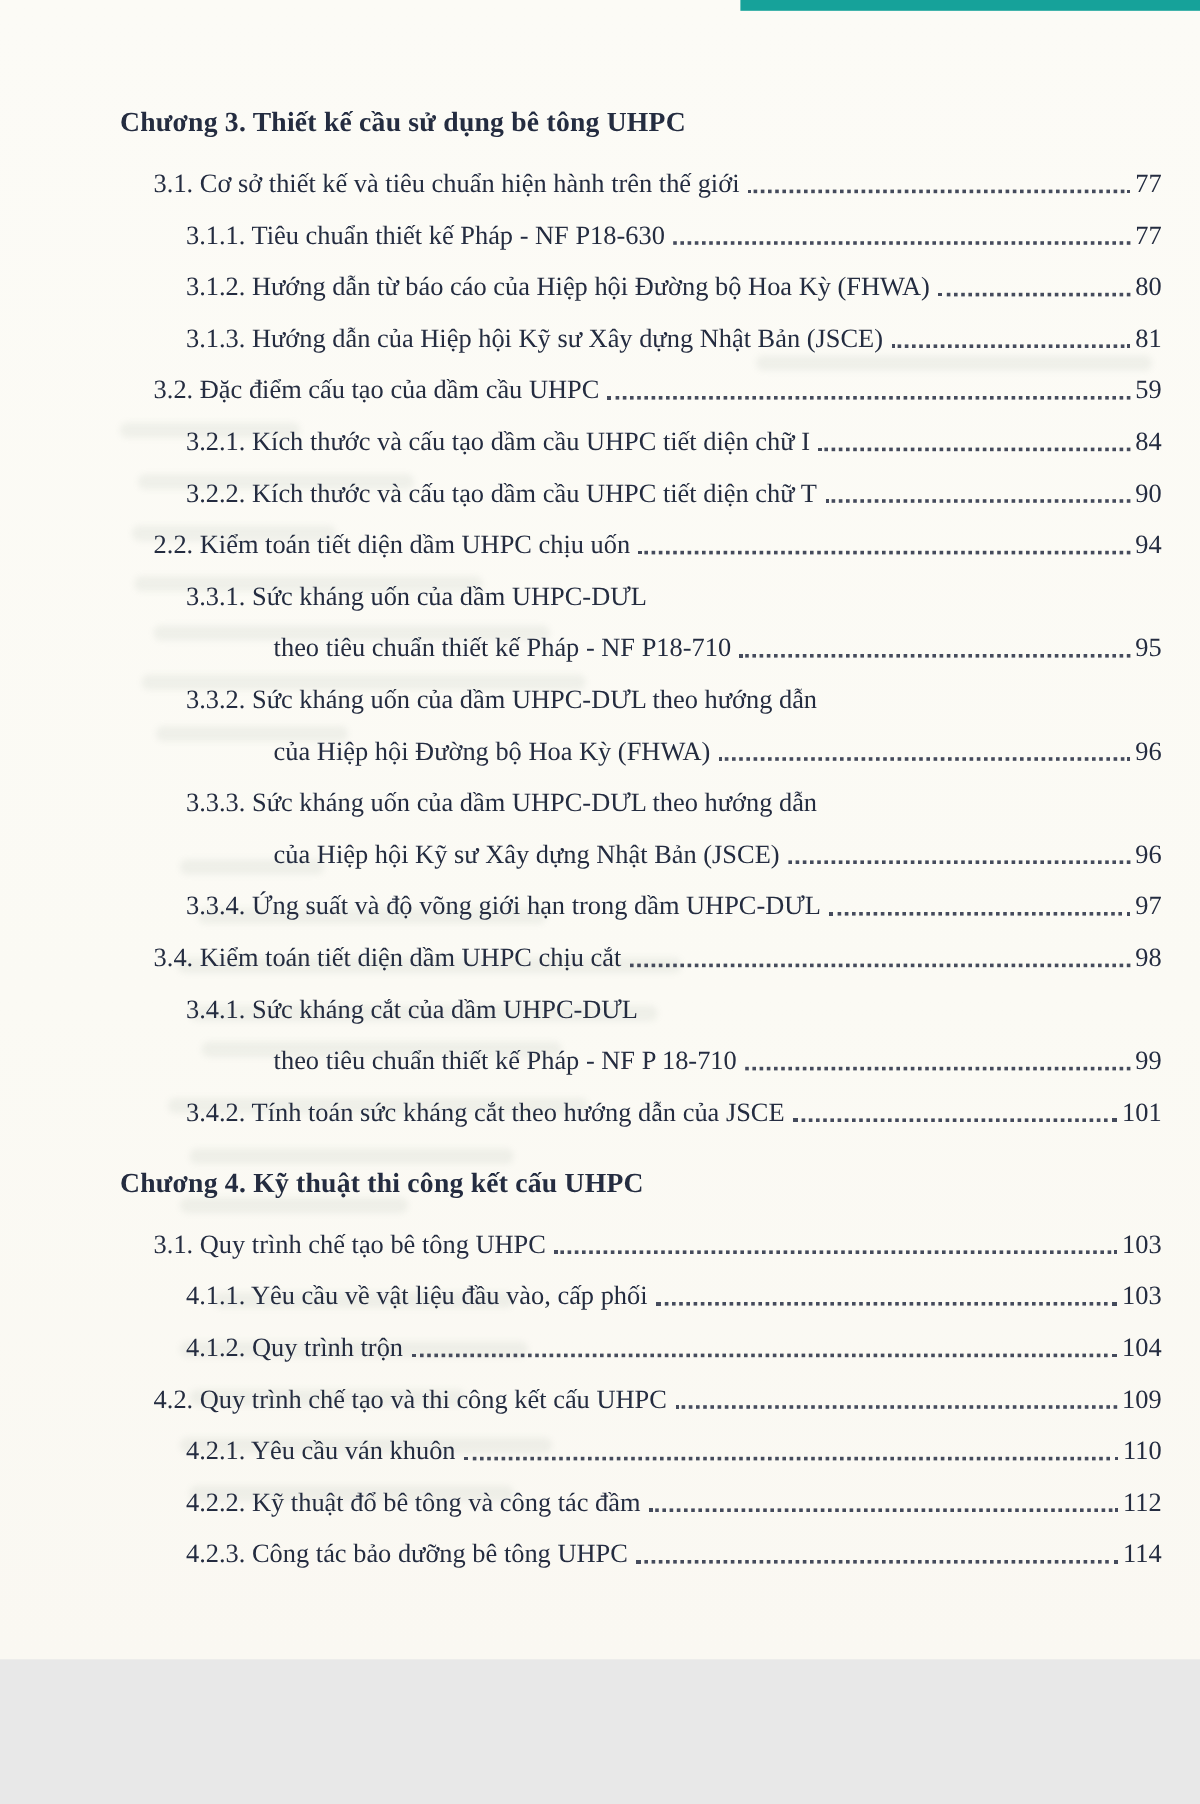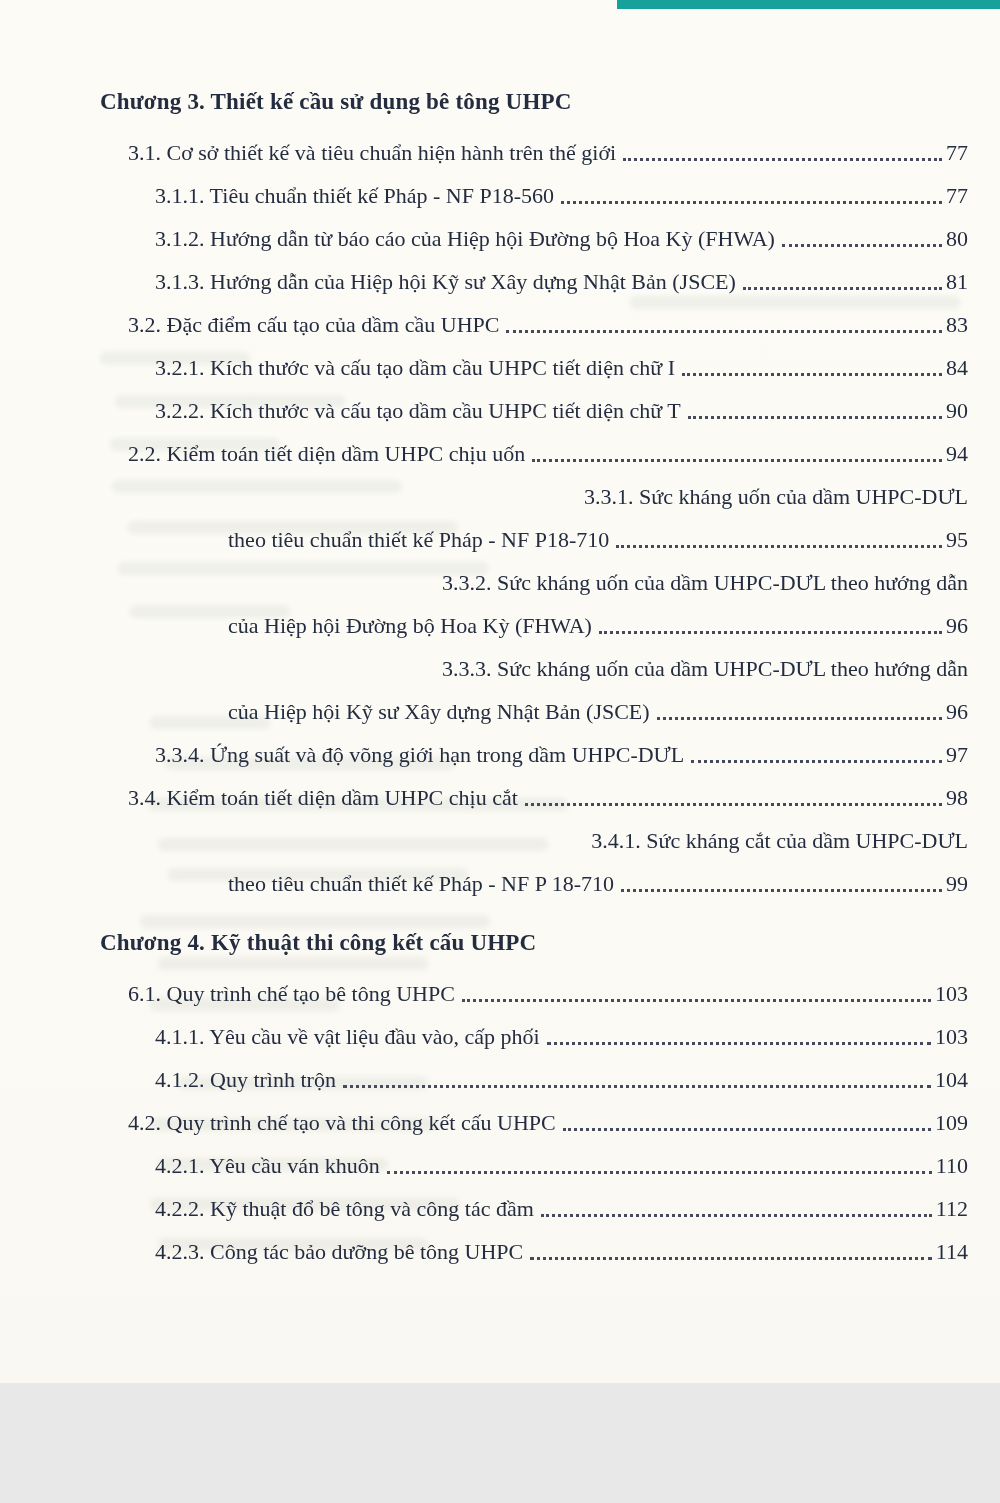--- a/index.html
+++ b/index.html
@@ -42,21 +42,21 @@
   .chapter-title {
     font-weight: bold;
     font-size: 23px;
     line-height: 43px;
     margin: 16px 0 8px 0;
     letter-spacing: 0.2px;
   }
   .chapter-title:first-child { margin-top: 0; }
 
   .row { display: flex; align-items: flex-end; line-height: 43px; }
-  .line1 { line-height: 43px; white-space: nowrap; text-align: right; }
+  .line1 { line-height: 43px; white-space: nowrap; }
   .lvl1 { padding-left: 28px; }
   .lvl2 { padding-left: 55px; }
   .cont { padding-left: 128px; }
   .label { white-space: nowrap; }
   .dots {
     flex: 1 1 auto;
     min-width: 16px;
     align-self: flex-end;
     margin: 0 4px 13px 7px;
     border-bottom: 3px dotted #454b5c;
@@ -103,38 +103,38 @@
     </div>
 
   <div class="content" id="toc-root">
       <div class="chapter-title">Chương 3. Thiết kế cầu sử dụng bê tông UHPC</div>
       <div class="row lvl1">
         <span class="label">3.1. Cơ sở thiết kế và tiêu chuẩn hiện hành trên thế giới</span>
         <span class="dots"></span>
         <span class="pg">77</span>
       </div>
       <div class="row lvl2">
-        <span class="label">3.1.1. Tiêu chuẩn thiết kế Pháp - NF P18-560</span>
+        <span class="label">3.1.1. Tiêu chuẩn thiết kế Pháp - NF P18-630</span>
         <span class="dots"></span>
         <span class="pg">77</span>
       </div>
       <div class="row lvl2">
         <span class="label">3.1.2. Hướng dẫn từ báo cáo của Hiệp hội Đường bộ Hoa Kỳ (FHWA)</span>
         <span class="dots"></span>
         <span class="pg">80</span>
       </div>
       <div class="row lvl2">
         <span class="label">3.1.3. Hướng dẫn của Hiệp hội Kỹ sư Xây dựng Nhật Bản (JSCE)</span>
         <span class="dots"></span>
         <span class="pg">81</span>
       </div>
       <div class="row lvl1">
         <span class="label">3.2. Đặc điểm cấu tạo của dầm cầu UHPC</span>
         <span class="dots"></span>
-        <span class="pg">83</span>
+        <span class="pg">59</span>
       </div>
       <div class="row lvl2">
         <span class="label">3.2.1. Kích thước và cấu tạo dầm cầu UHPC tiết diện chữ I</span>
         <span class="dots"></span>
         <span class="pg">84</span>
       </div>
       <div class="row lvl2">
         <span class="label">3.2.2. Kích thước và cấu tạo dầm cầu UHPC tiết diện chữ T</span>
         <span class="dots"></span>
         <span class="pg">90</span>
@@ -171,23 +171,28 @@
         <span class="label">3.4. Kiểm toán tiết diện dầm UHPC chịu cắt</span>
         <span class="dots"></span>
         <span class="pg">98</span>
       </div>
       <div class="line1 lvl2">3.4.1. Sức kháng cắt của dầm UHPC-DƯL</div>
       <div class="row cont">
         <span class="label">theo tiêu chuẩn thiết kế Pháp - NF P 18-710</span>
         <span class="dots"></span>
         <span class="pg">99</span>
       </div>
+      <div class="row lvl2">
+        <span class="label">3.4.2. Tính toán sức kháng cắt theo hướng dẫn của JSCE</span>
+        <span class="dots"></span>
+        <span class="pg">101</span>
+      </div>
       <div class="chapter-title">Chương 4. Kỹ thuật thi công kết cấu UHPC</div>
       <div class="row lvl1">
-        <span class="label">6.1. Quy trình chế tạo bê tông UHPC</span>
+        <span class="label">3.1. Quy trình chế tạo bê tông UHPC</span>
         <span class="dots"></span>
         <span class="pg">103</span>
       </div>
       <div class="row lvl2">
         <span class="label">4.1.1. Yêu cầu về vật liệu đầu vào, cấp phối</span>
         <span class="dots"></span>
         <span class="pg">103</span>
       </div>
       <div class="row lvl2">
         <span class="label">4.1.2. Quy trình trộn</span>

